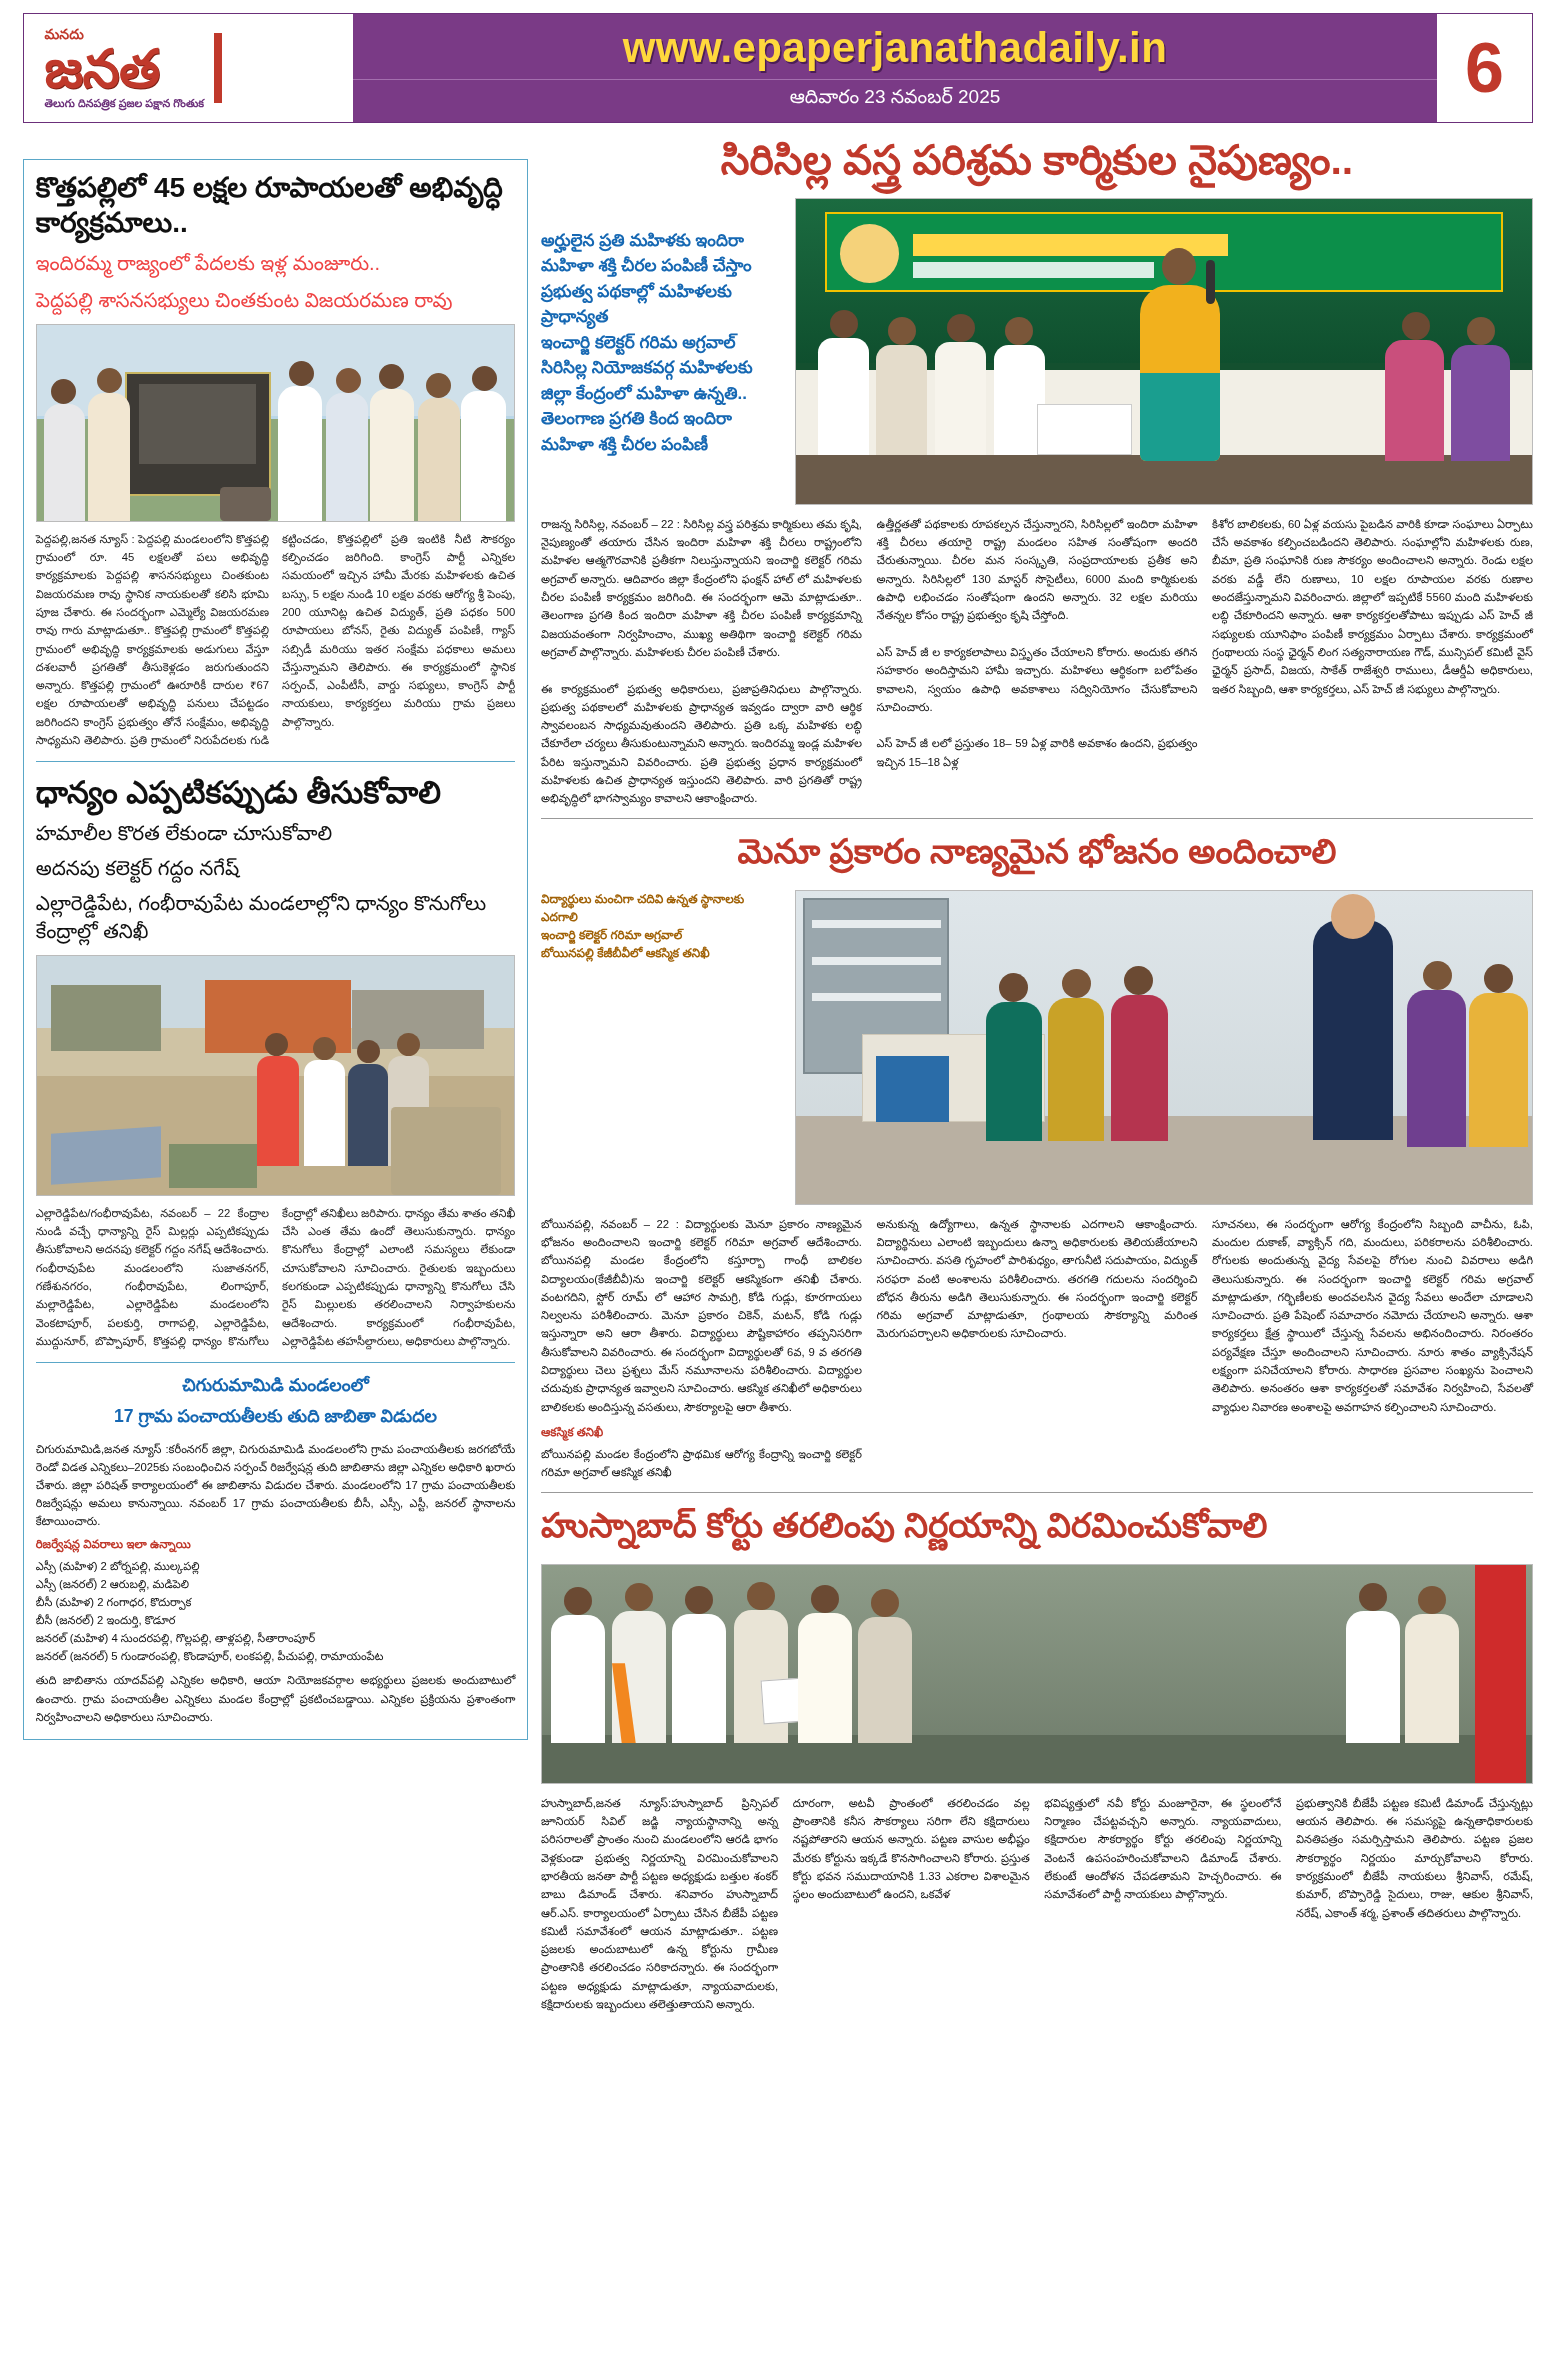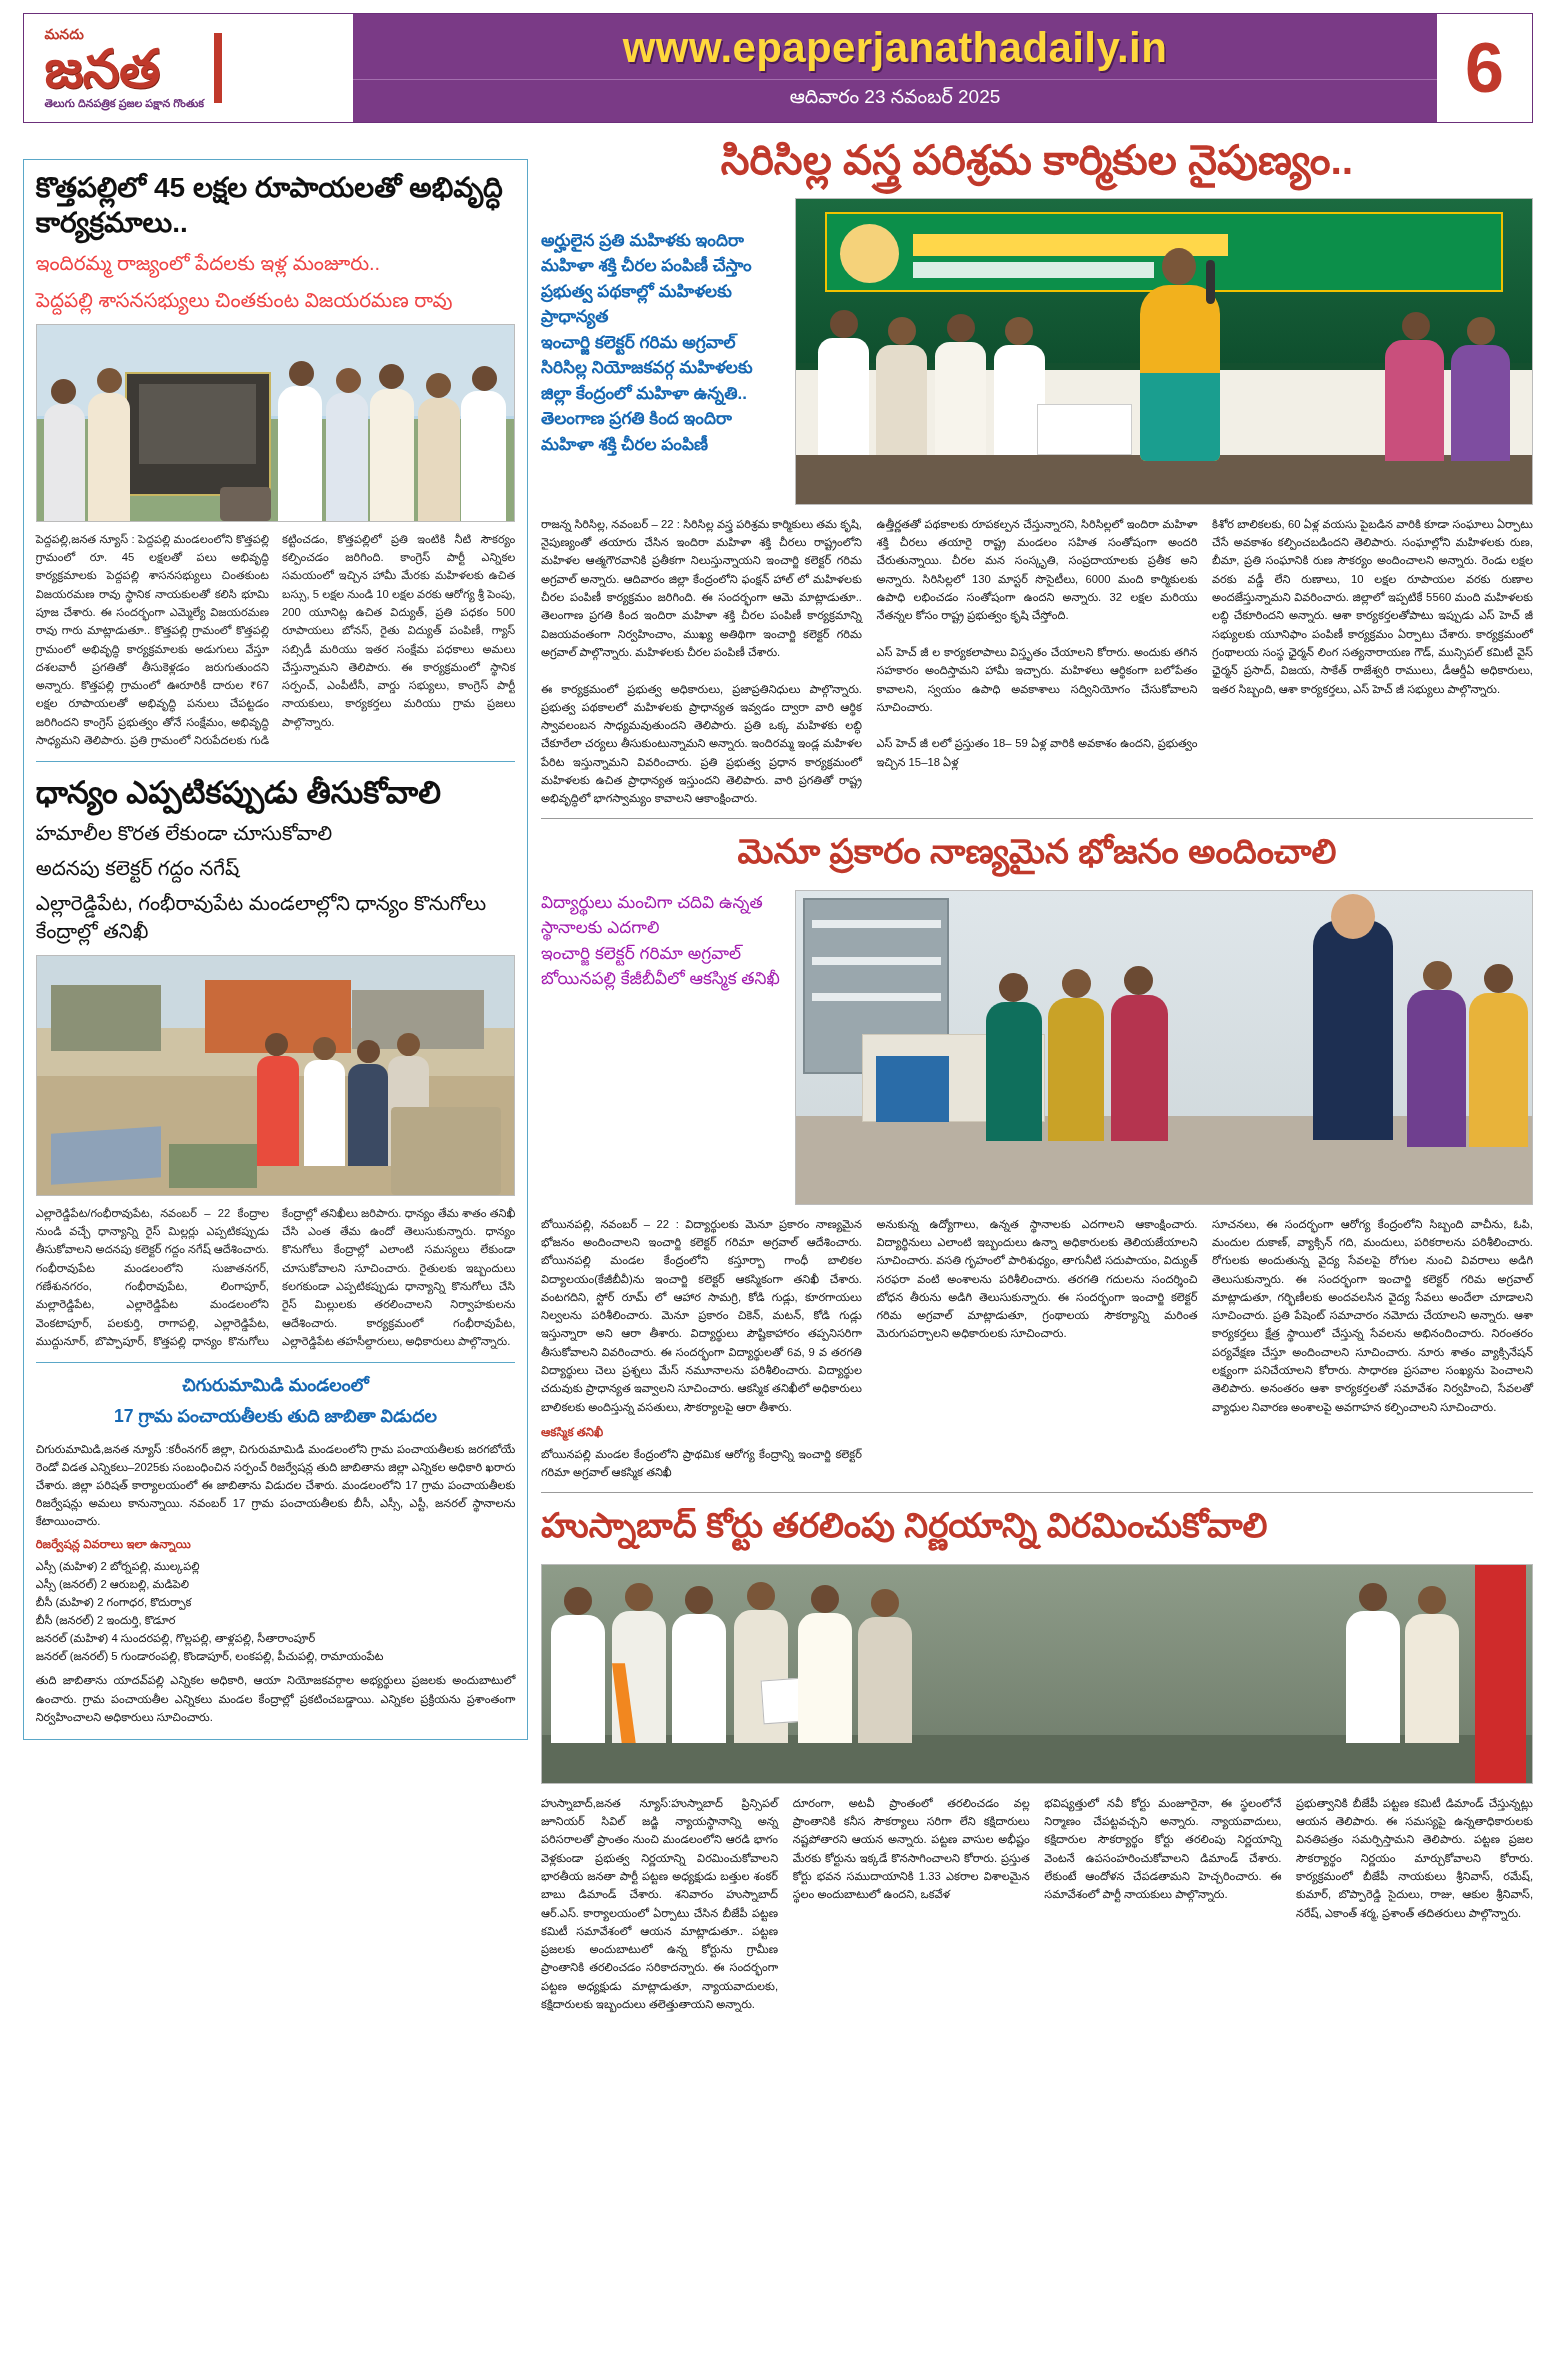--- a/index.html
+++ b/index.html
@@ -86,21 +86,21 @@
   .story-cols > div { flex:1; font-size:11.3px; line-height:1.62; text-align:justify; }
 
   .band-head {
     font-size:34px; font-weight:bold; color:#c0392b; text-align:center;
     margin:13px 0 10.2px;
   }
   .band-head.left { text-align:left; }
   .hr-thin { height:1.5px; background:#999; margin:10.2px 0; }
 
   .mid-wrap { display:flex; gap:13px; }
-  .mid-intro { width:241px; flex:none; font-size:17px; line-height:1.5; color:#a21caf; font-weight:normal;}
+  .mid-intro { width:241px; flex:none; font-size:12px; line-height:1.5; color:#a16207; font-weight:bold;}
   .mid-photo { flex:1; border:0.7px solid #bbb;}
   .mid-cols { display:flex; gap:14.6px; margin-top:10.2px; }
   .mid-cols > div { flex:1; font-size:11.3px; line-height:1.62; text-align:justify;}
 
   .bot-wrap { display:flex; gap:13px; }
   .bot-left { width:241px; flex:none; }
   .bot-sub { font-size:19px; font-weight:bold; color:#1668b3; line-height:1.4; }
   .bot-photo { flex:1; border:0.7px solid #bbb;}
   .bot-cols { display:flex; gap:14.6px; margin-top:10.2px;}
   .bot-cols > div { flex:1; font-size:11.3px; line-height:1.62; text-align:justify;}

